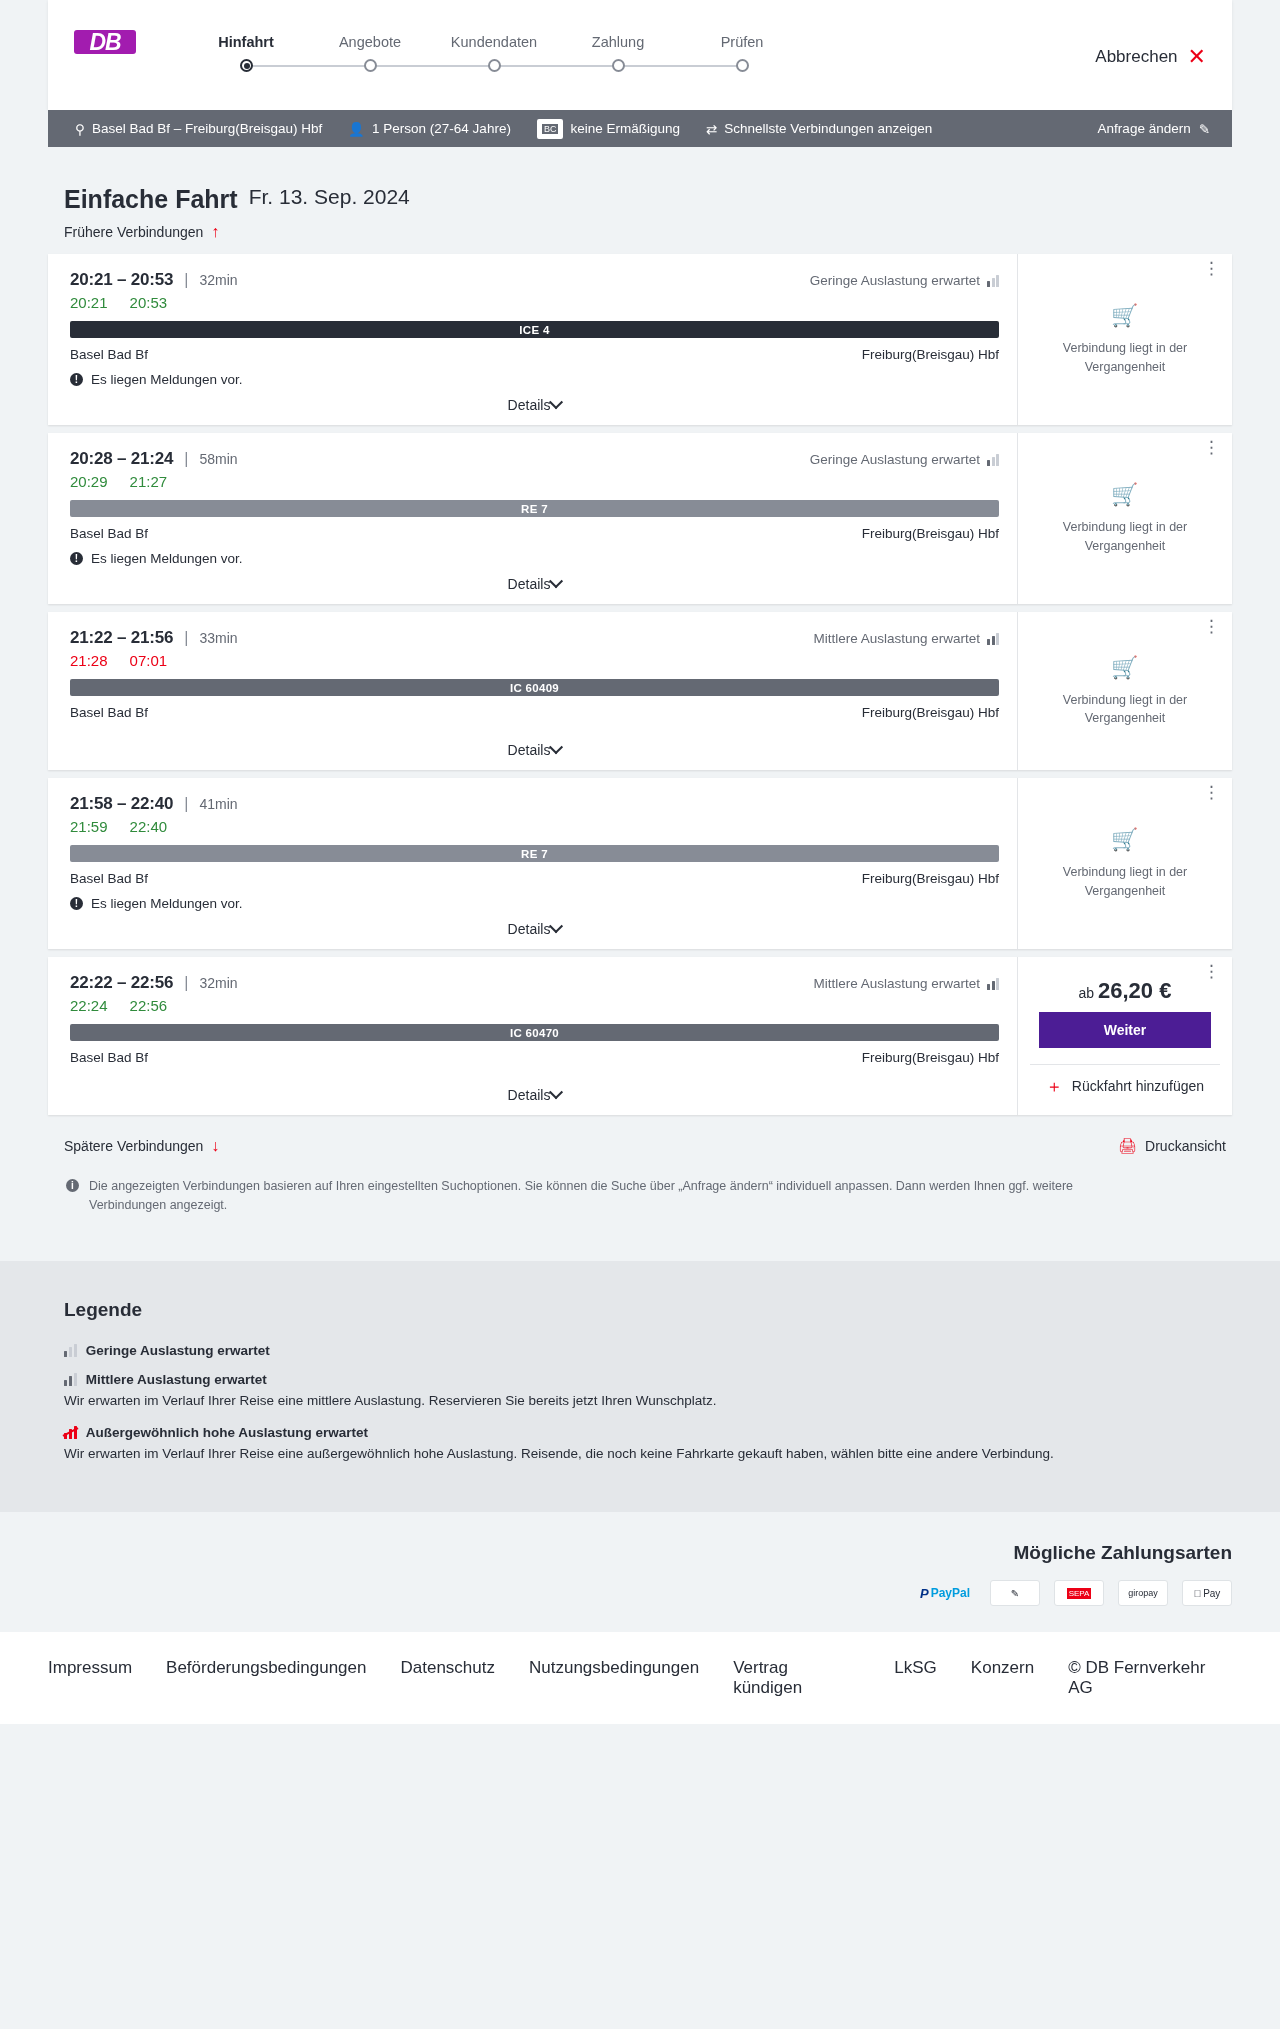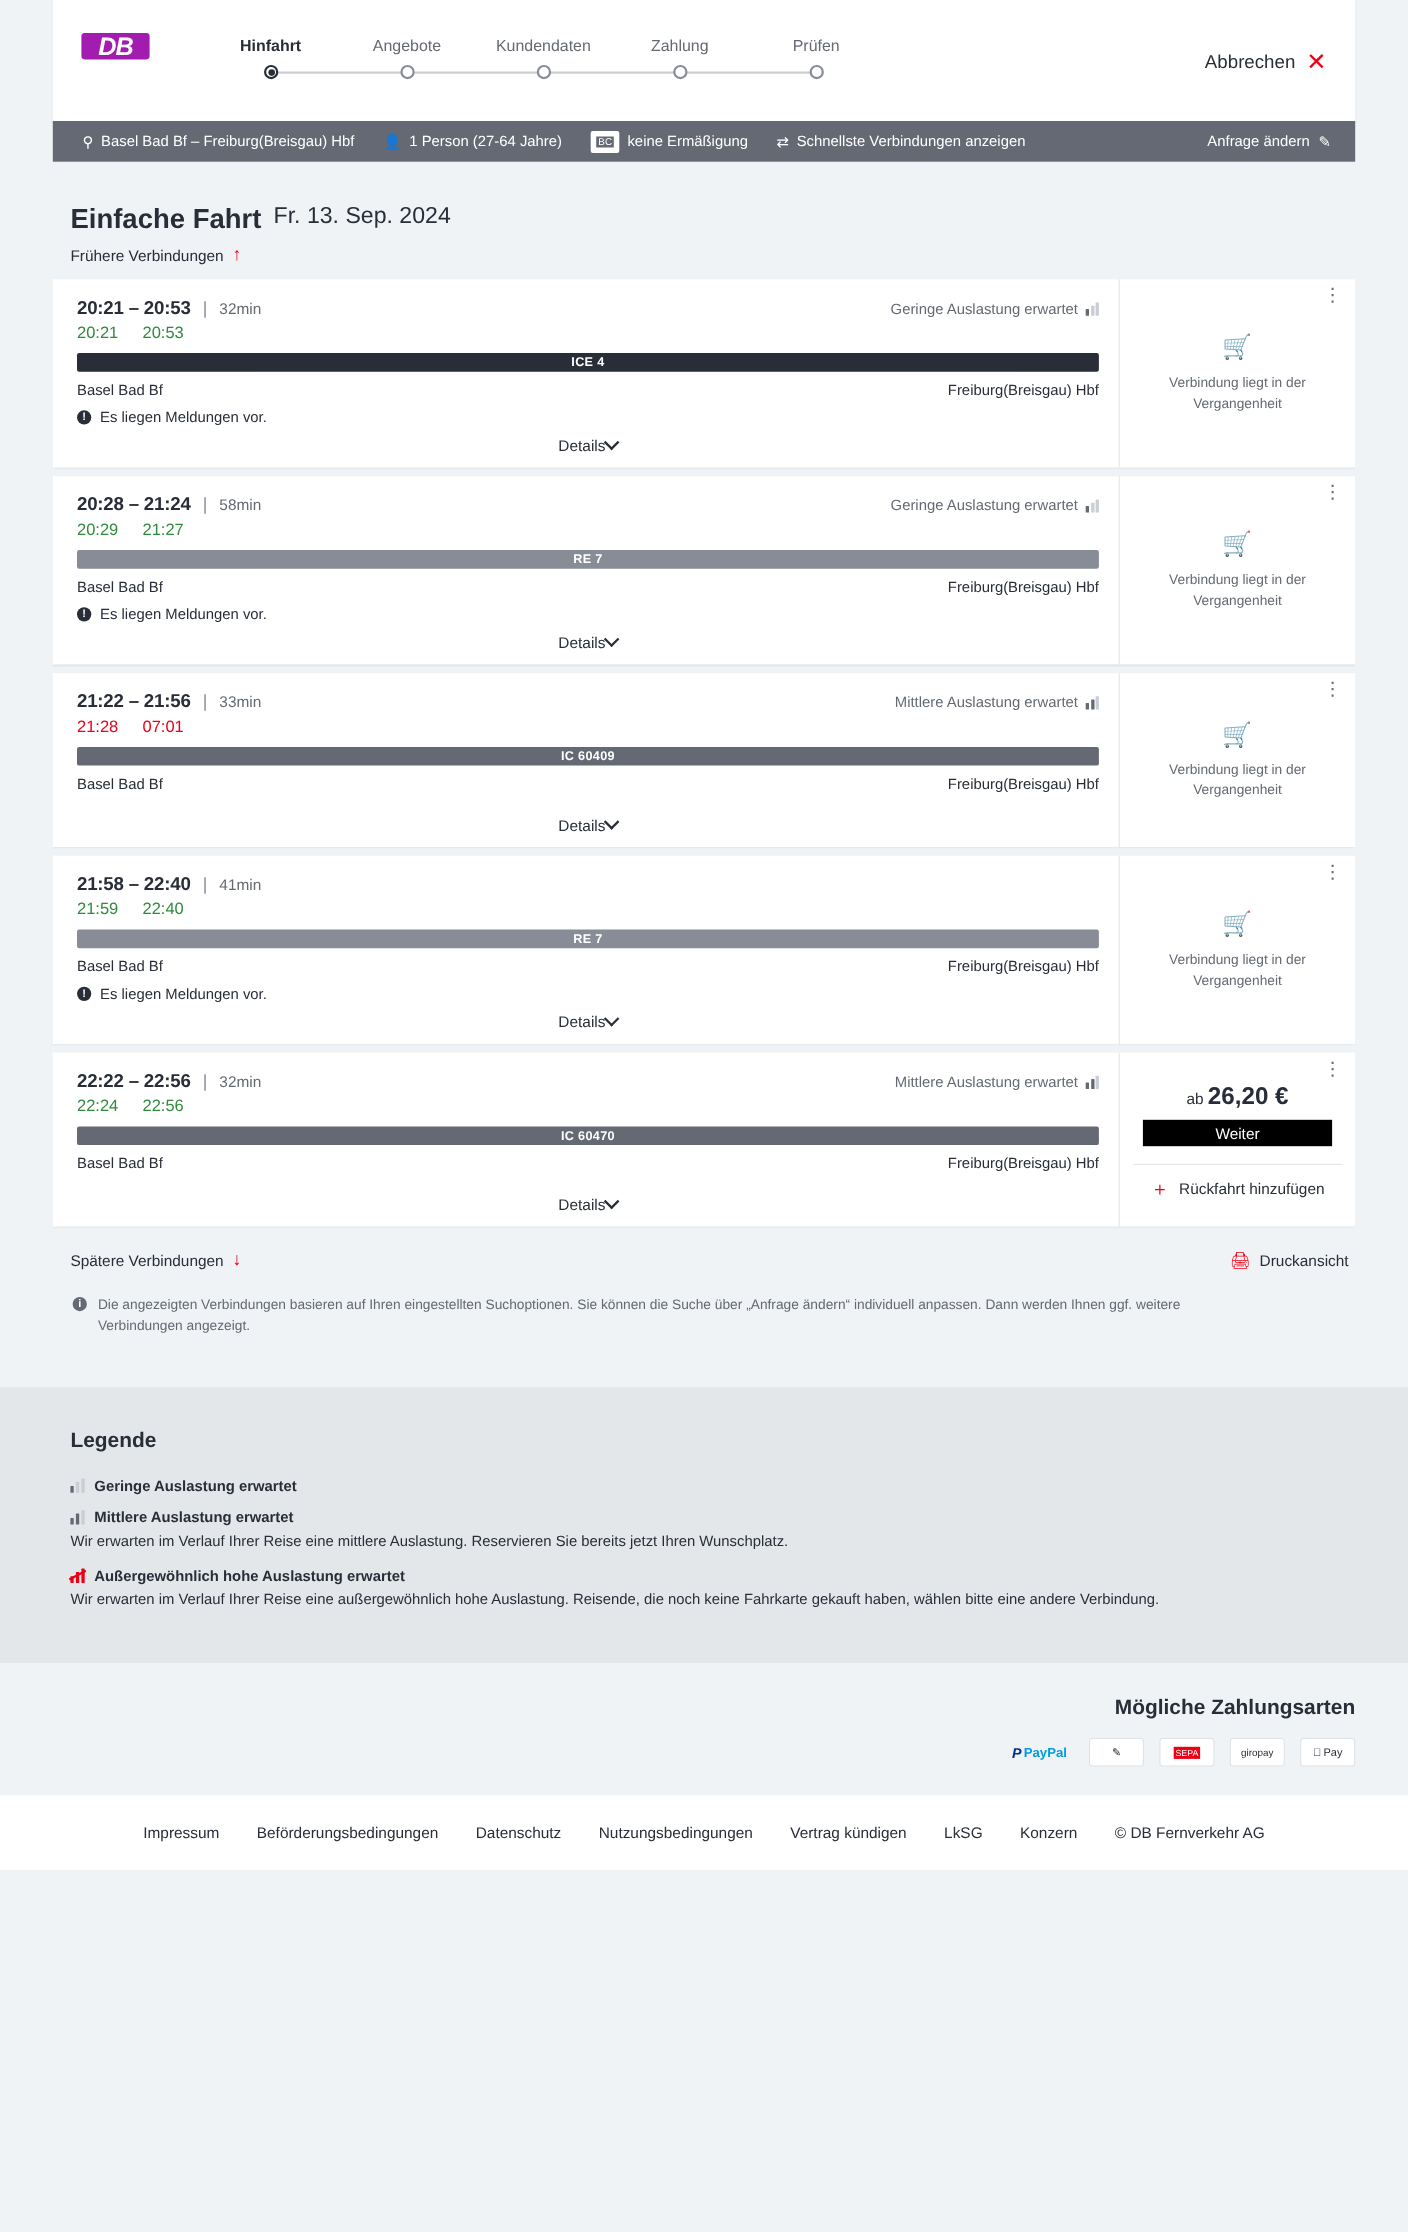--- a/index.html
+++ b/index.html
@@ -130,22 +130,22 @@
   .chev { display: inline-block; width: 10px; height: 10px;
     border-right: 2px solid #282d37; border-bottom: 2px solid #282d37;
     transform: rotate(45deg) translate(-2px,-2px); }
   .kebab { position: absolute; top: 10px; right: 12px; font-size: 17px; color: #646973; line-height: .6; cursor: pointer; letter-spacing: 0; }
   .kebab span { display:block; }
   .cart { font-size: 22px; color: #646973; margin-bottom: 10px; }
   .past-text { font-size: 12.5px; color: #646973; text-align: center; line-height: 1.45; }
   .price-line { font-size: 14px; color: #282d37; margin-bottom: 8px; }
   .price-line b { font-size: 22px; font-weight: bold; }
   .weiter-btn {
-    background: #000000; color: #fff; border: none; width: 172px; height: 24px;
-    font-size: 14px; font-weight: normal; cursor: pointer; font-family: "Liberation Sans", sans-serif;
+    background: #4c1d95; color: #fff; border: none; width: 172px; height: 36px;
+    font-size: 14px; font-weight: bold; cursor: pointer; font-family: "Liberation Sans", sans-serif;
   }
   .roundtrip {
     border-top: 1px solid #e3e5e8; width: 100%; text-align: center;
     padding-top: 13px; margin-top: 16px; font-size: 14px;
     display: flex; align-items: center; justify-content: center; gap: 9px; cursor: pointer;
   }
   .plus { color: #ec0016; font-size: 17px; line-height: 1; }
 
   
   .list-footer { display: flex; align-items: center; padding: 14px 0 0 16px; }
@@ -180,21 +180,21 @@
   .pay-icons { display: flex; justify-content: flex-end; align-items: center; gap: 14px; }
   .pay-ico {
     height: 26px; min-width: 50px; background: #fff; border: 1px solid #dfe3e6;
     border-radius: 3px; display: flex; align-items: center; justify-content: center;
     font-size: 10px; color: #282d37; padding: 0 6px; gap: 2px;
   }
   .pay-ico.nb { background: transparent; border: none; }
 
   
   .foot { background: #fff; padding: 26px 48px; }
-  .foot-inner { display: flex; justify-content: center; gap: 34px; font-size: 14px; }
+  .foot-inner { display: flex; justify-content: center; gap: 34px; font-size: 17px; }
   .foot-inner a { color: #282d37; text-decoration: none; cursor: pointer; }
   .copy { color: #282d37; }
 </style>
 </head>
 <body>
 
 <div class="page">
 
   <div class="header">
     <div class="db-logo">

